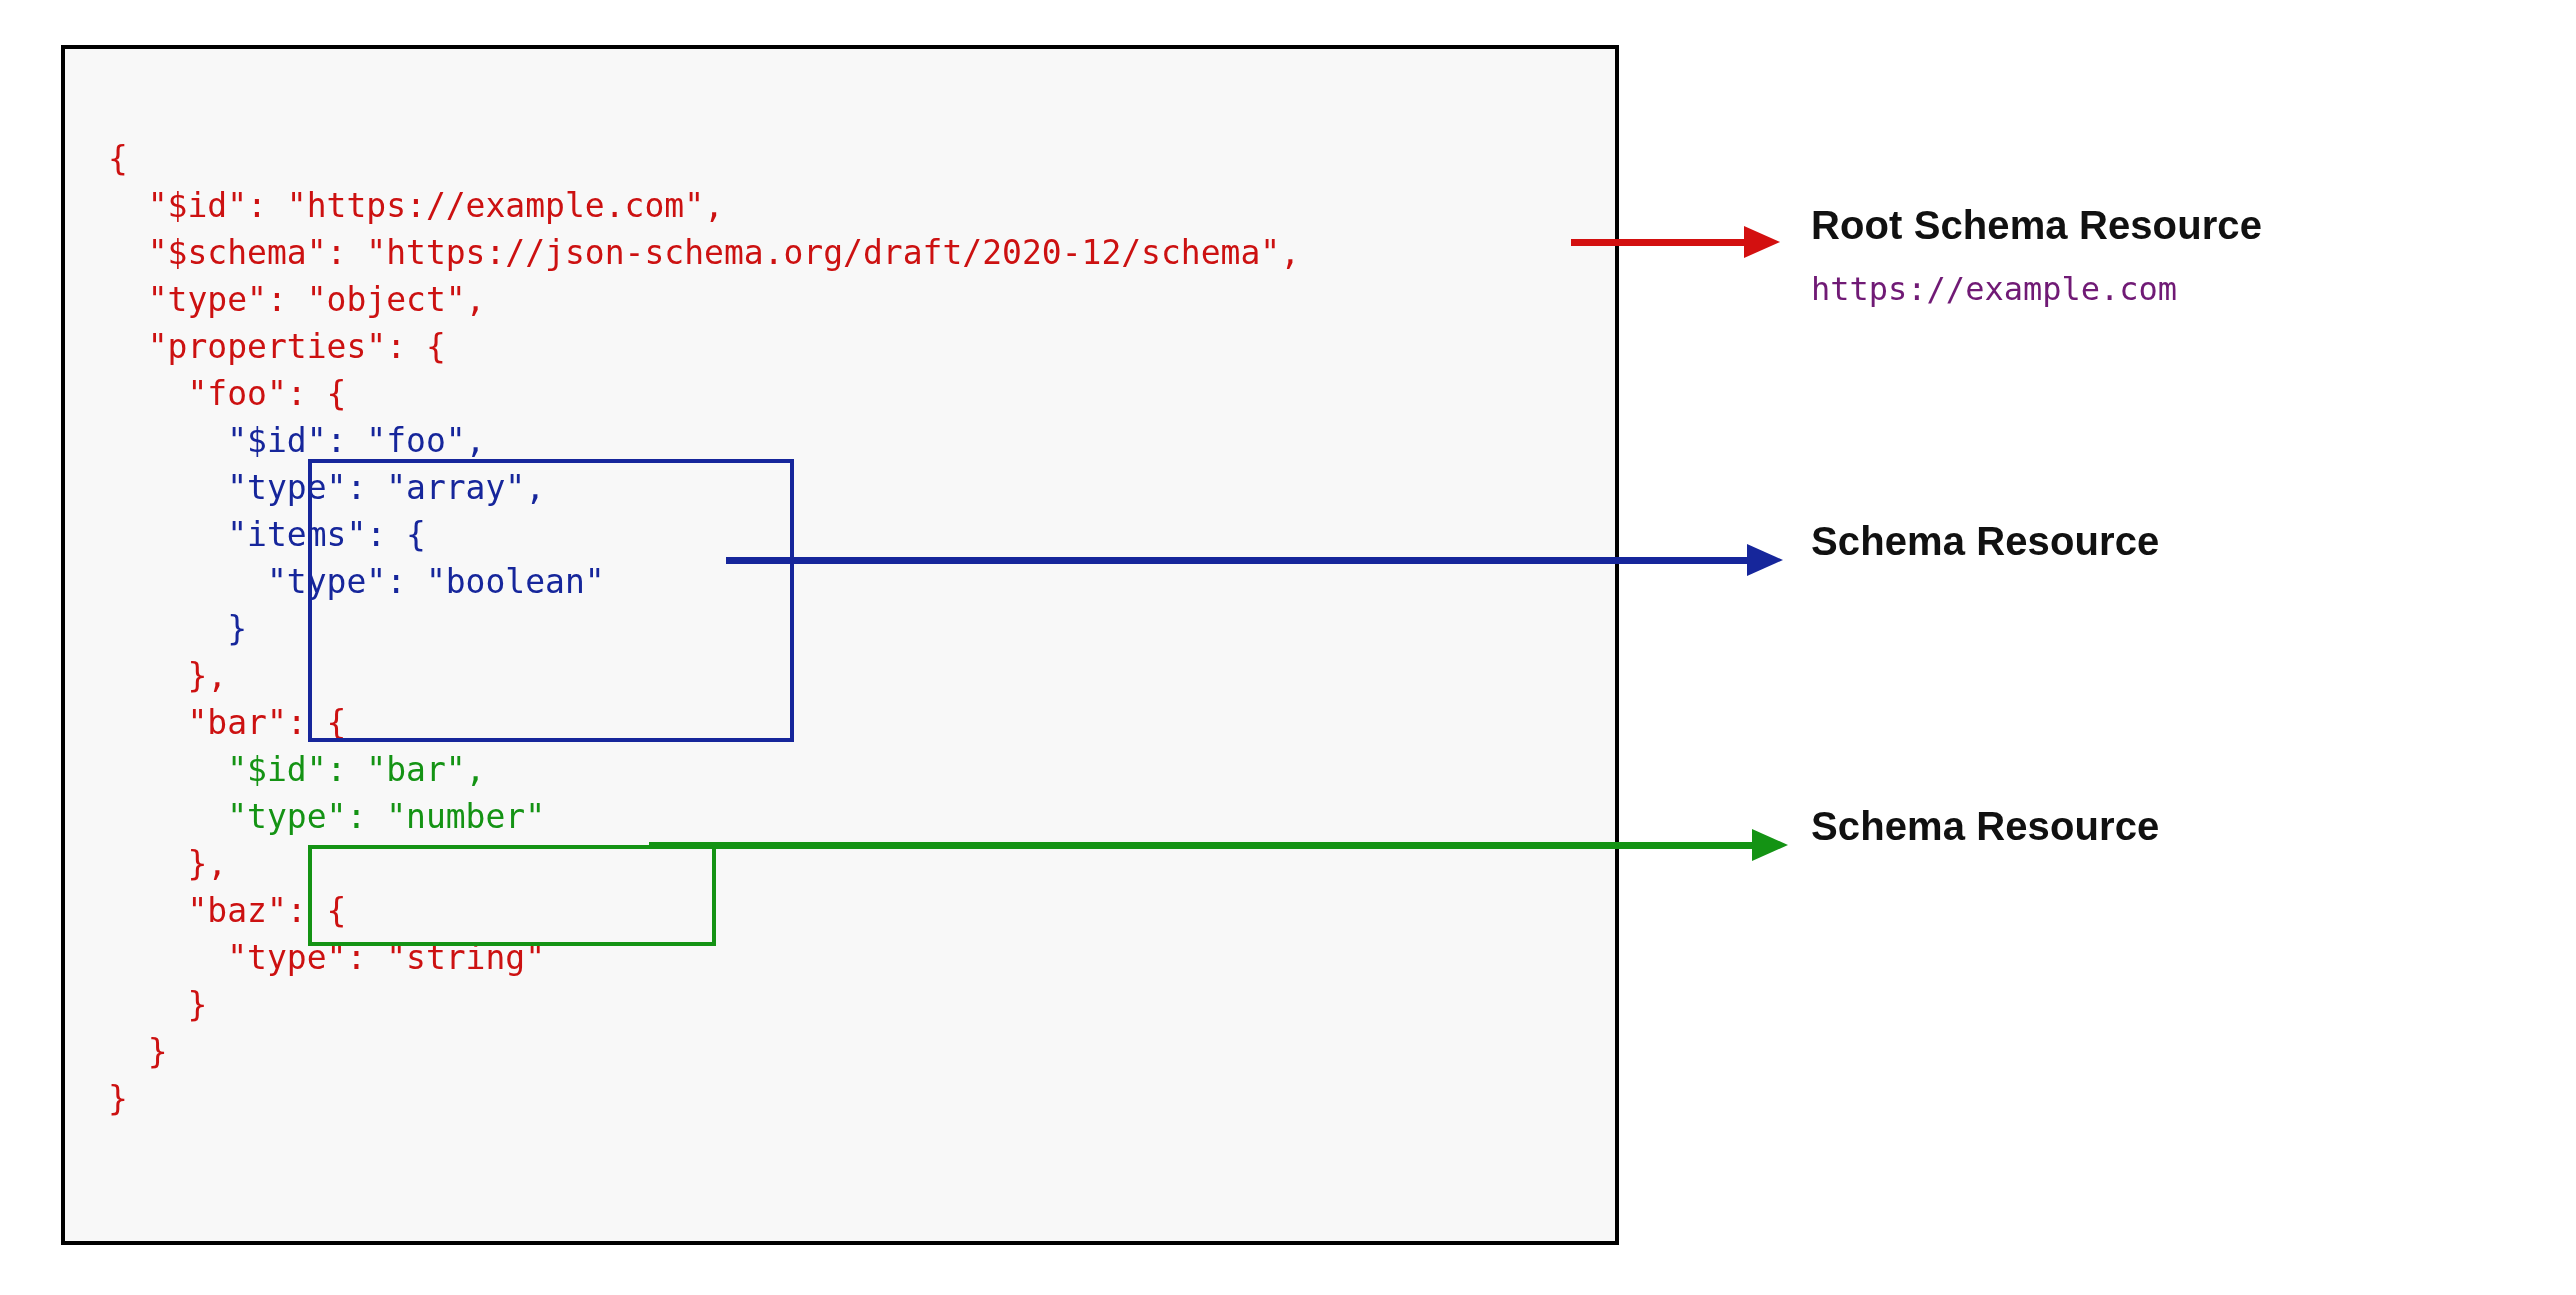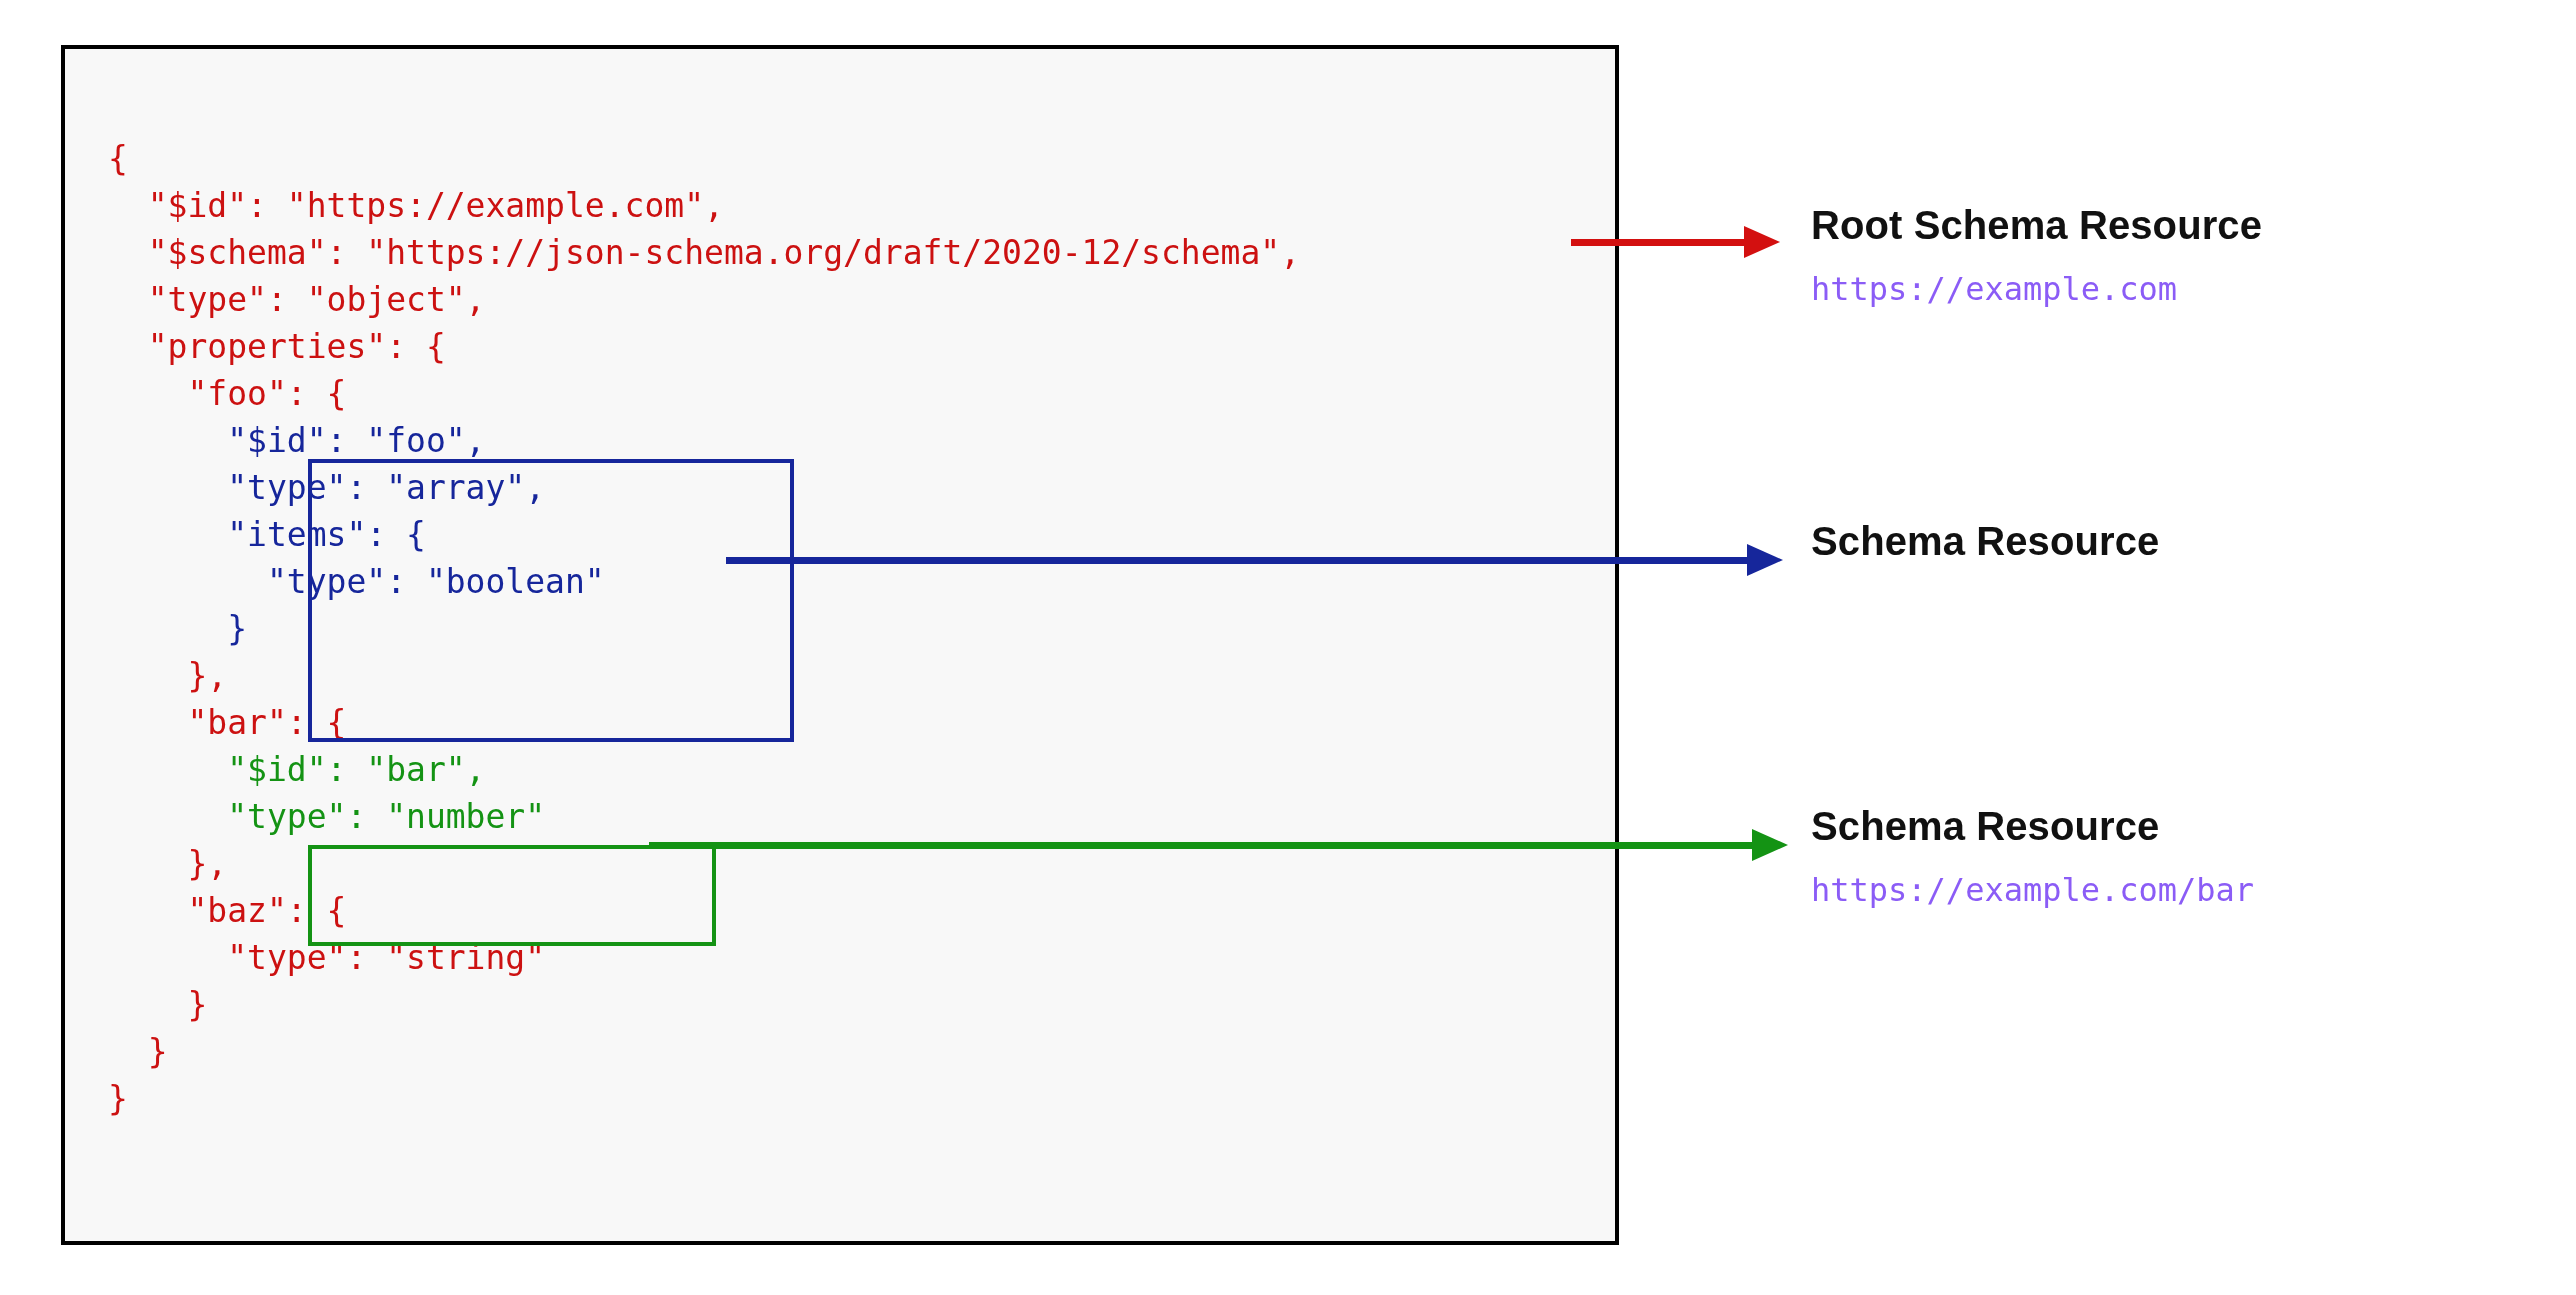--- a/index.html
+++ b/index.html
@@ -49,21 +49,21 @@
 
   
   .label-group{position:absolute;left:1811px;}
   .label-title{
     font-family:Liberation Sans, sans-serif;
     font-weight:bold;font-size:40px;color:#111111;
     letter-spacing:0.1px;white-space:nowrap;line-height:45px;
   }
   .label-url{
     font-family:"DejaVu Sans Mono","Liberation Mono",monospace;
-    font-size:32px;color:#8b5cf6;white-space:nowrap;
+    font-size:32px;color:#701a75;white-space:nowrap;
     margin-top:23px;line-height:36px;
   }
   #label-root{top:203px;}
   #label-foo{top:519px;}
   #label-bar{top:804px;}
 </style>
 </head>
 <body>
 
 <div id="stage">
@@ -95,17 +95,16 @@
     <div class="label-title">Root Schema Resource</div>
     <div class="label-url">https://example.com</div>
   </div>
 
   <div class="label-group" id="label-foo">
     <div class="label-title">Schema Resource</div>
   </div>
 
   <div class="label-group" id="label-bar">
     <div class="label-title">Schema Resource</div>
-    <div class="label-url">https://example.com/bar</div>
   </div>
 
 </div>
 
 
 </body></html>

